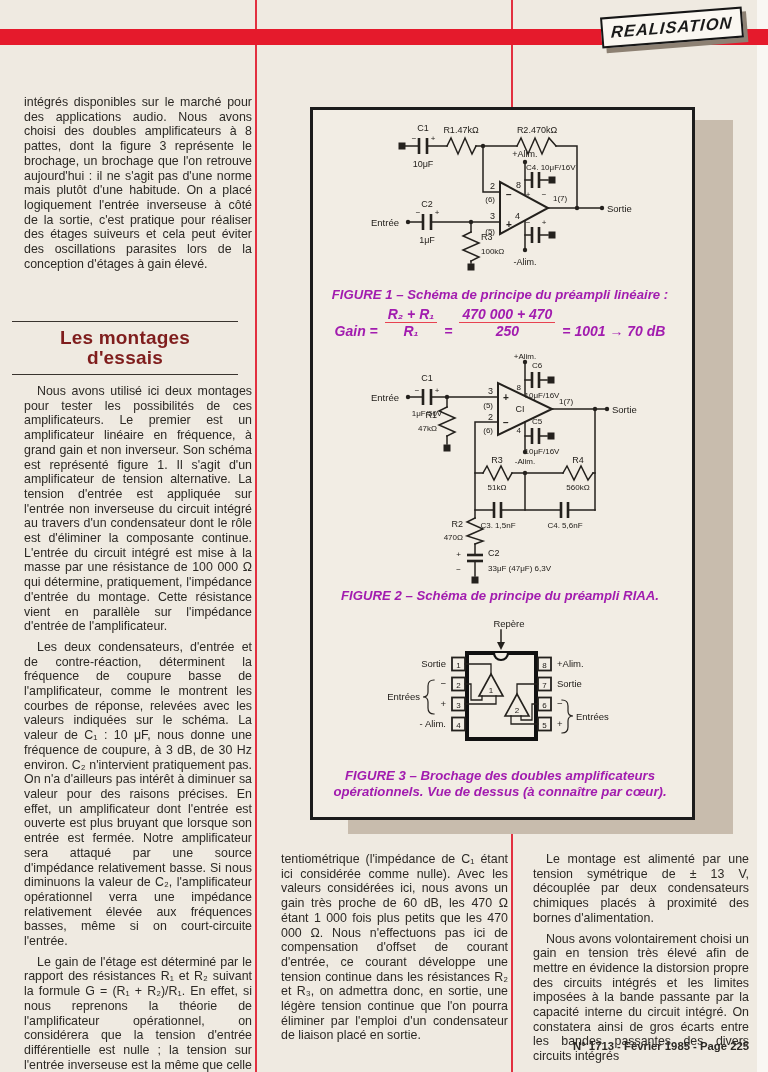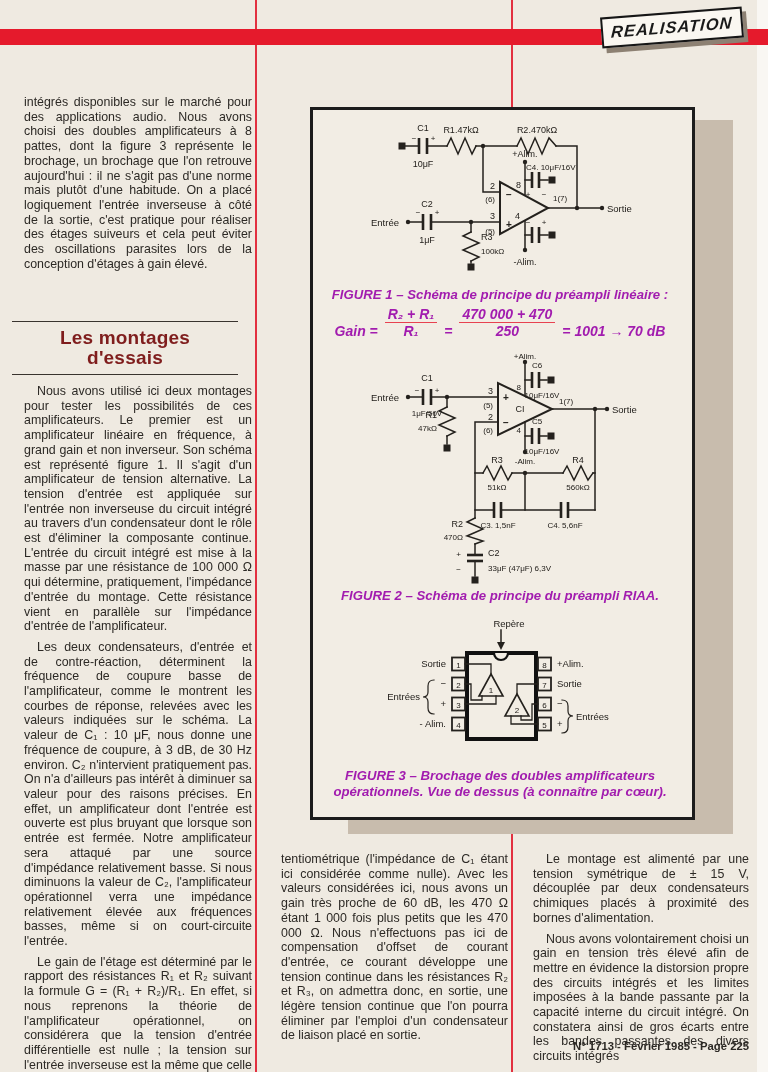--- a/index.html
+++ b/index.html
@@ -83,21 +83,21 @@
 <div class="col" style="left:12px;top:384px;width:240px">
   <p>Nous avons utilisé ici deux montages pour tester les possibilités de ces amplificateurs. Le premier est un amplificateur linéaire en fréquence, à grand gain et non inverseur. Son schéma est représenté figure 1. Il s'agit d'un amplificateur de tension alternative. La tension d'entrée est appliquée sur l'entrée non inverseuse du circuit intégré au travers d'un condensateur dont le rôle est d'éliminer la composante continue. L'entrée du circuit intégré est mise à la masse par une résistance de 100 000 Ω qui détermine, pratiquement, l'impédance d'entrée du montage. Cette résistance vient en parallèle sur l'impédance d'entrée de l'amplificateur.</p>
   <p>Les deux condensateurs, d'entrée et de contre-réaction, déterminent la fréquence de coupure basse de l'amplificateur, comme le montrent les courbes de réponse, relevées avec les valeurs indiquées sur le schéma. La valeur de C₁ : 10 μF, nous donne une fréquence de coupure, à 3 dB, de 30 Hz environ. C₂ n'intervient pratiquement pas. On n'a d'ailleurs pas intérêt à diminuer sa valeur pour des raisons précises. En effet, un amplificateur dont l'entrée est ouverte est plus bruyant que lorsque son entrée est fermée. Notre amplificateur sera attaqué par une source d'impédance relativement basse. Si nous diminuons la valeur de C₂, l'amplificateur opérationnel verra une impédance relativement élevée aux fréquences basses, même si on court-circuite l'entrée.</p>
   <p>Le gain de l'étage est déterminé par le rapport des résistances R₁ et R₂ suivant la formule G = (R₁ + R₂)/R₁. En effet, si nous reprenons la théorie de l'amplificateur opérationnel, on considérera que la tension d'entrée différentielle est nulle ; la tension sur l'entrée inverseuse est la même que celle appliquée à l'entrée non inverseuse. R₁ et R₂ travaillent simplement en diviseur po-</p>
 </div>
 
 <div class="col" style="left:269px;top:852px;width:239px">
   <p class="noindent">tentiométrique (l'impédance de C₁ étant ici considérée comme nulle). Avec les valeurs considérées ici, nous avons un gain très proche de 60 dB, les 470 Ω étant 1 000 fois plus petits que les 470 000 Ω. Nous n'effectuons pas ici de compensation d'offset de courant d'entrée, ce courant développe une tension continue dans les résistances R₂ et R₃, on admettra donc, en sortie, une légère tension continue que l'on pourra éliminer par l'emploi d'un condensateur de liaison placé en sortie.</p>
 </div>
 <div class="col" style="left:521px;top:852px;width:228px">
-  <p>Le montage est alimenté par une tension symétrique de ± 15 V, découplée par deux condensateurs chimiques placés à proximité des bornes d'alimentation.</p>
+  <p>Le montage est alimenté par une tension symétrique de ± 13 V, découplée par deux condensateurs chimiques placés à proximité des bornes d'alimentation.</p>
   <p>Nous avons volontairement choisi un gain en tension très élevé afin de mettre en évidence la distorsion propre des circuits intégrés et les limites imposées à la bande passante par la capacité interne du circuit intégré. On constatera ainsi de gros écarts entre les bandes passantes des divers circuits intégrés</p>
 </div>
 <div id="footer">N° 1713 - Février 1985 - Page 225</div>
 
 <div id="boxshadow"></div>
 <div id="figbox"></div>
 
 <svg class="figsvg" style="left:313px;top:118px" width="372" height="168" viewBox="0 0 372 168">
   <g>
     <rect class="gnd" x="85.5" y="24.5" width="7" height="7"></rect>

